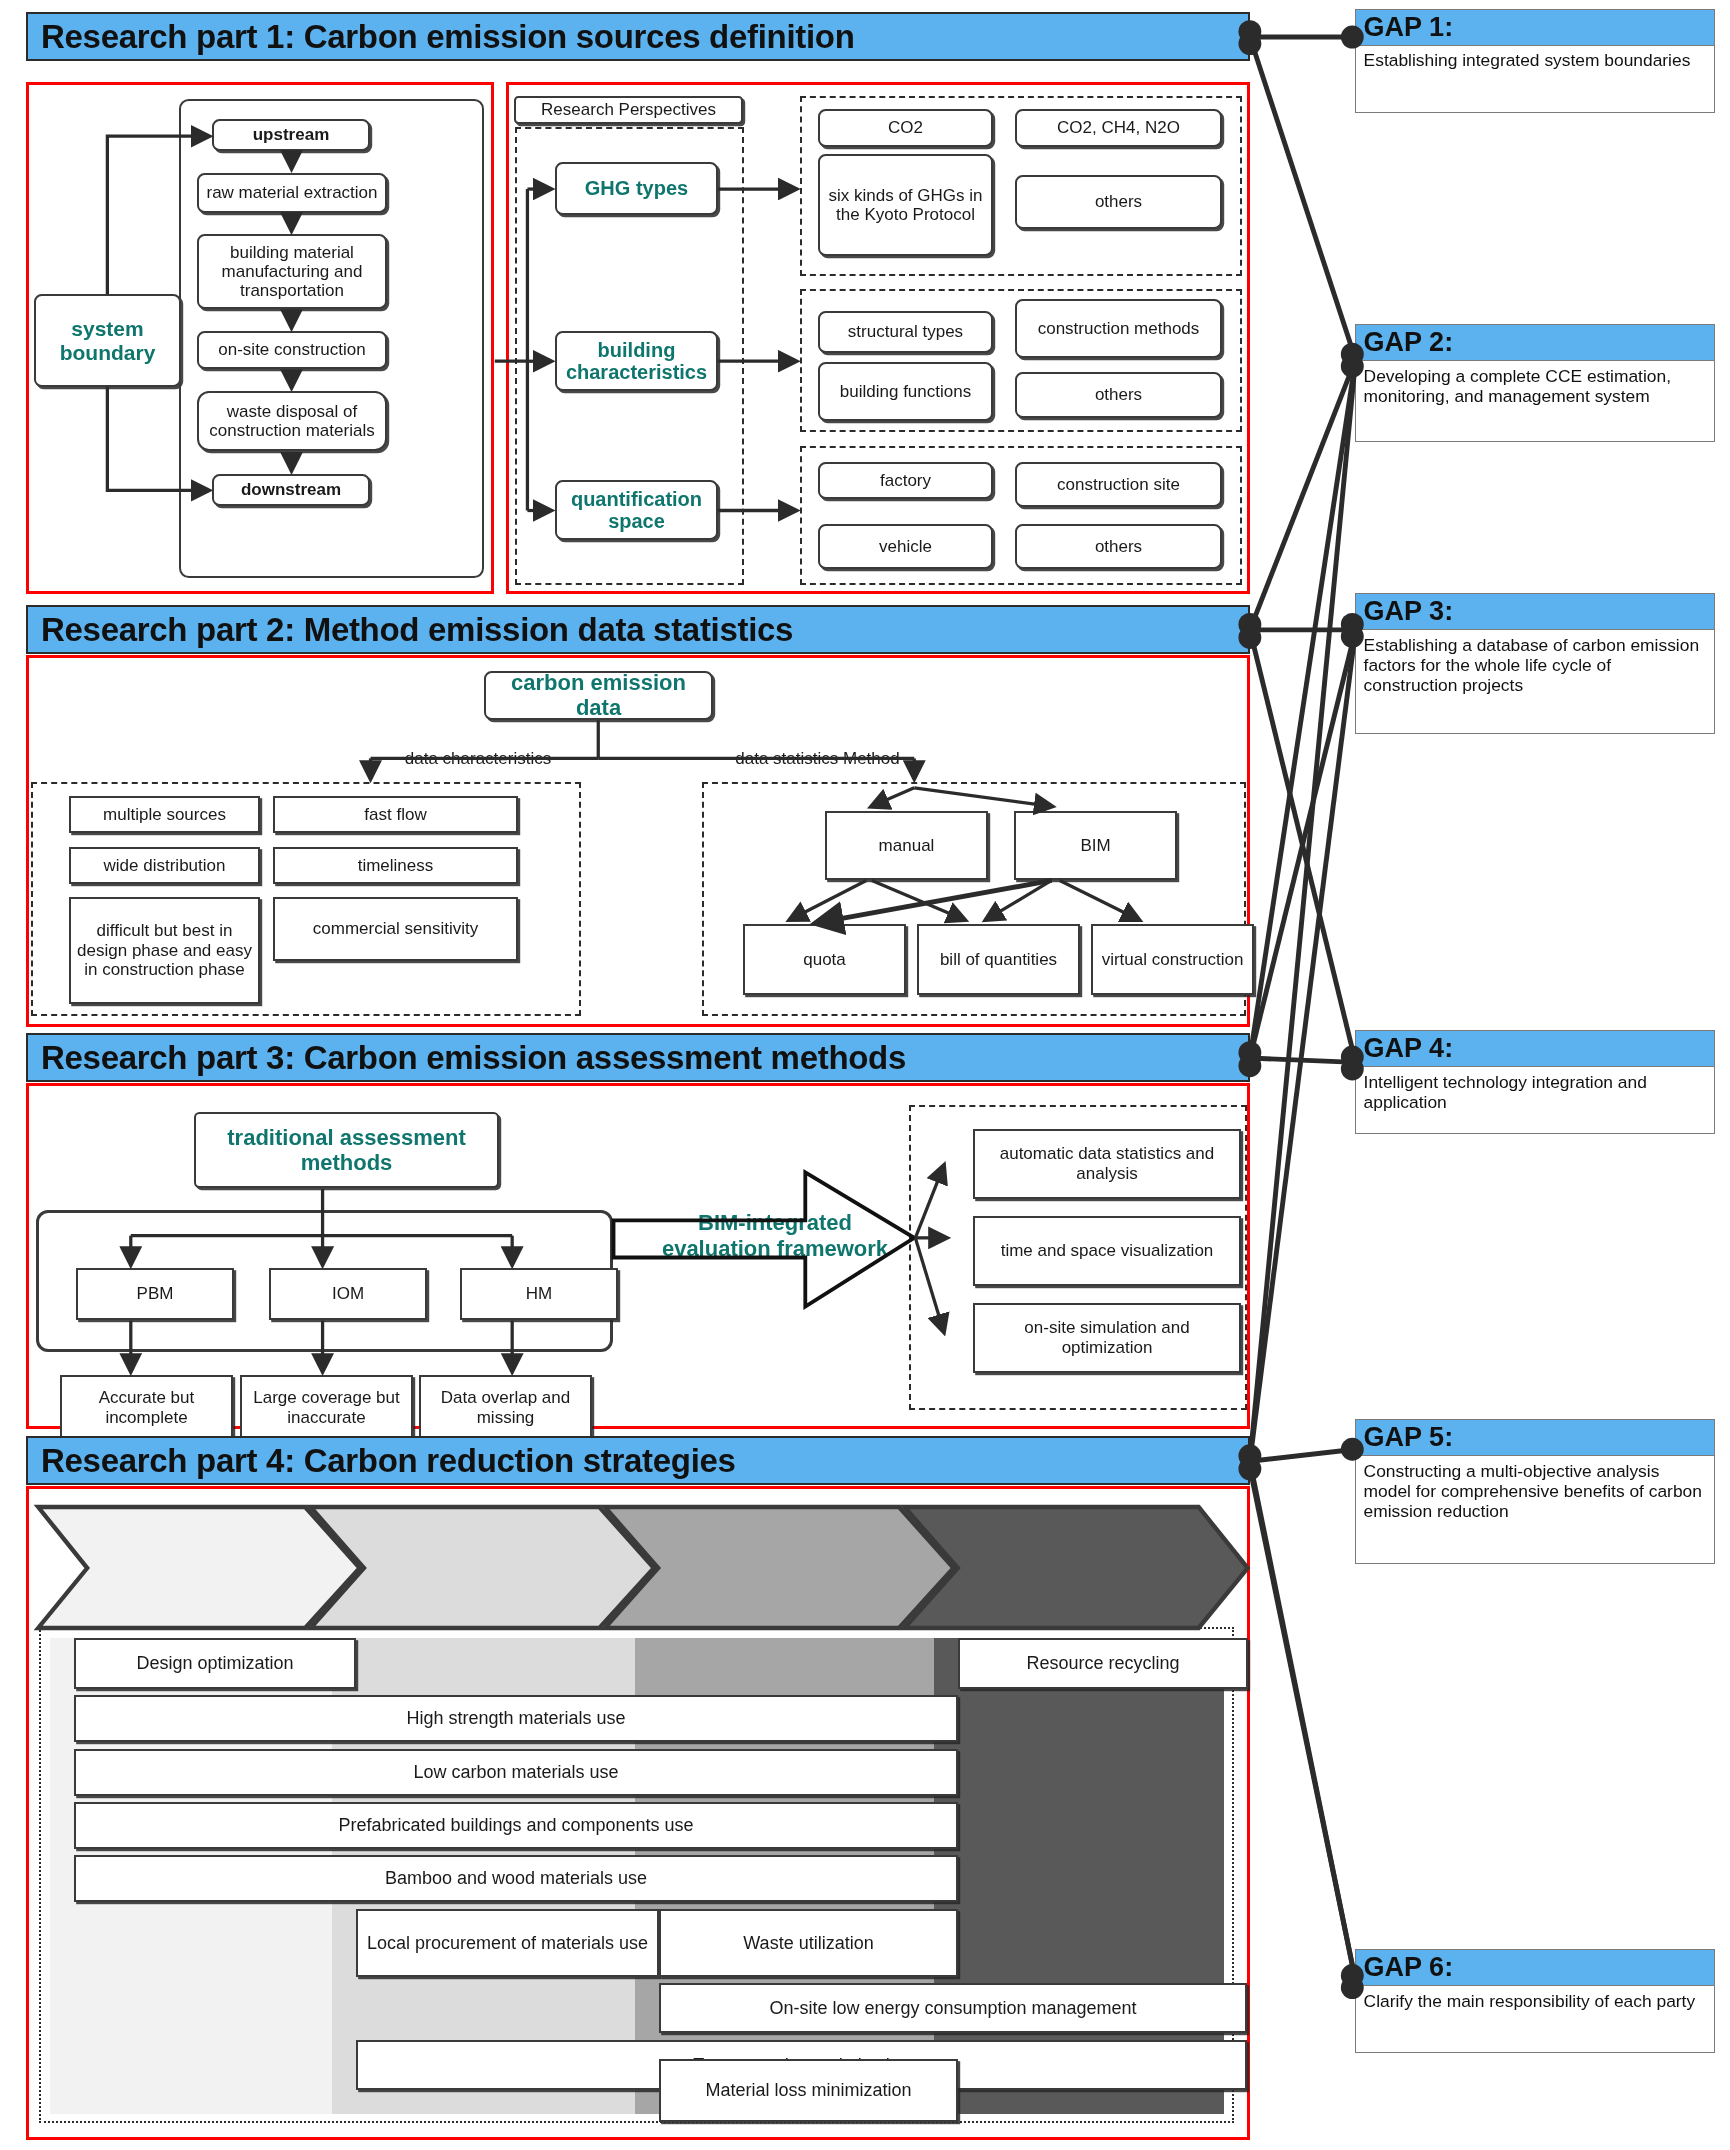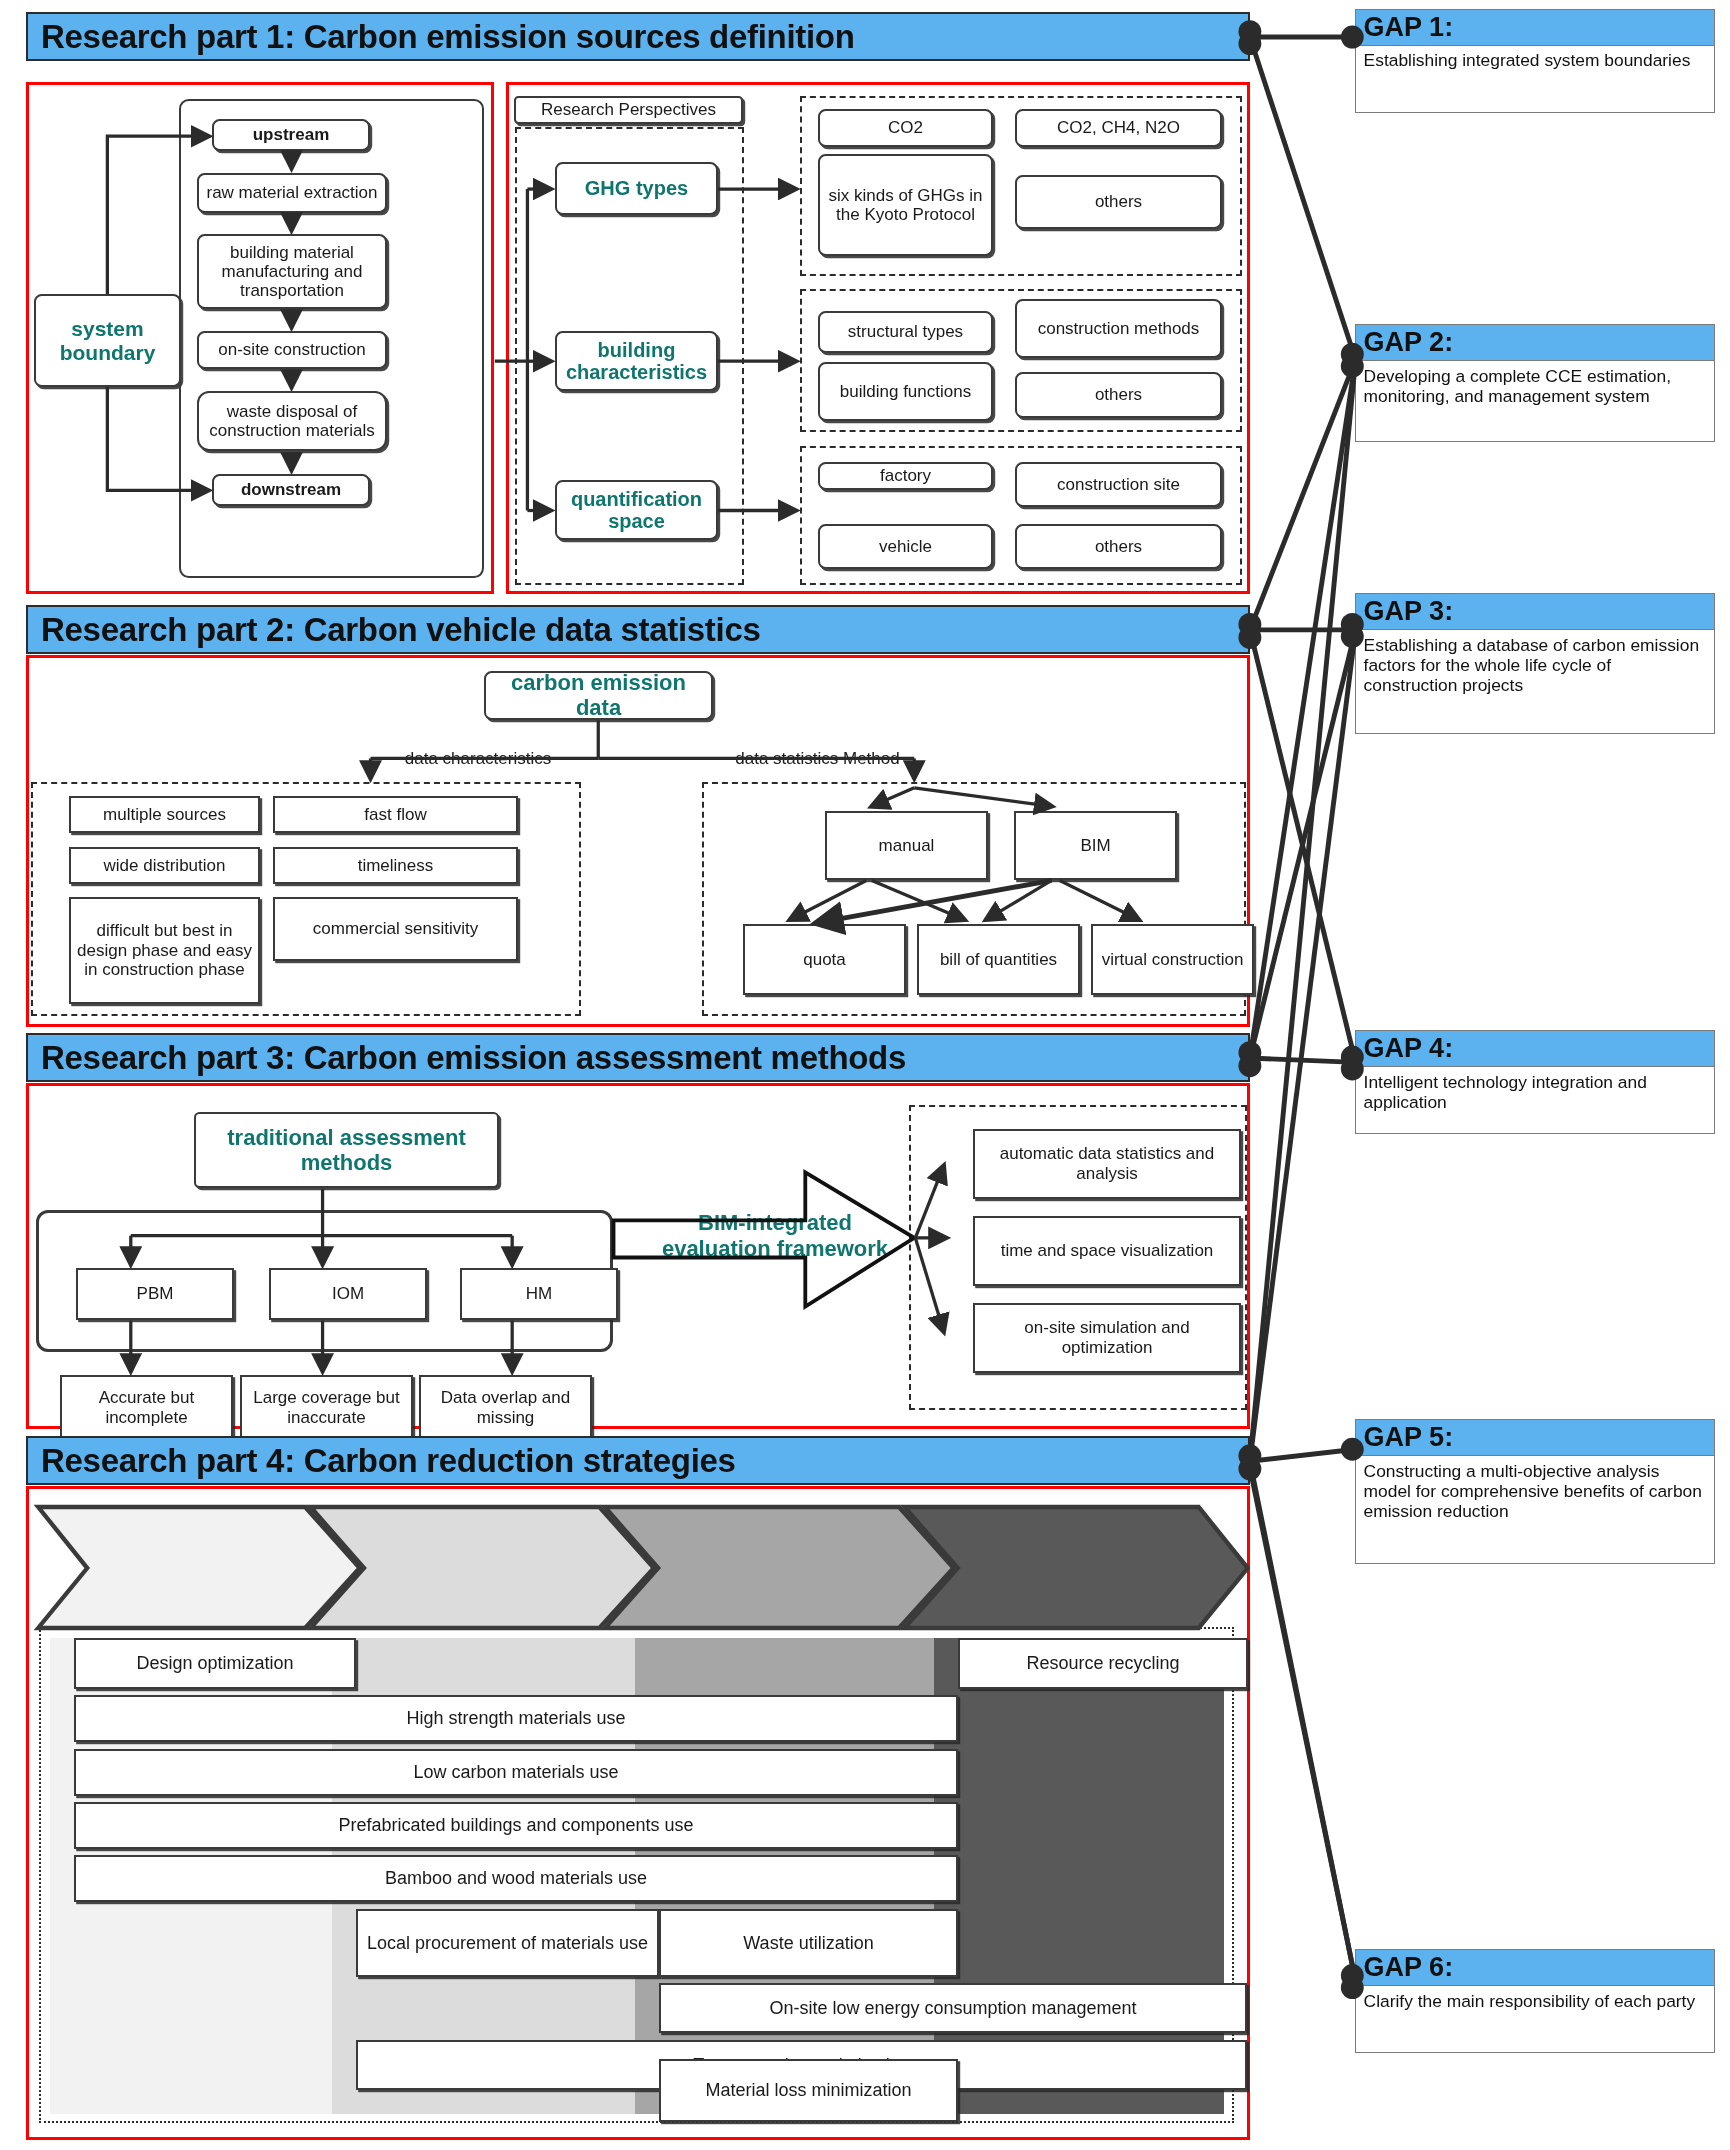--- a/index.html
+++ b/index.html
@@ -136,35 +136,35 @@
     <span>construction methods</span>
     </div>
   <div class="abs rbox" style="left:818px;top:362px;width:175px;height:59px;">
     <span>building functions</span>
     </div>
   <div class="abs rbox" style="left:1015px;top:372px;width:207px;height:46px;">
     <span>others</span>
     </div>
 
   <div class="abs dash" style="left:800px;top:446px;width:442px;height:139px;"></div>
-  <div class="abs rbox" style="left:818px;top:462px;width:175px;height:28px;">
+  <div class="abs rbox" style="left:818px;top:462px;width:175px;height:37px;">
     <span>factory</span>
     </div>
   <div class="abs rbox" style="left:1015px;top:462px;width:207px;height:45px;">
     <span>construction site</span>
     </div>
   <div class="abs rbox" style="left:818px;top:524px;width:175px;height:45px;">
     <span>vehicle</span>
     </div>
   <div class="abs rbox" style="left:1015px;top:524px;width:207px;height:45px;">
     <span>others</span>
     </div>
 
   <div class="abs part-header" style="left:26px;top:605px;width:1224px;height:49px;">
-    <span>Research part 2: Carbon vehicle data statistics</span>
+    <span>Research part 2: Method emission data statistics</span>
   </div>
   <div class="abs part-body" style="left:26px;top:655px;width:1224px;height:372px;"></div>
 
   <div class="abs rbox" style="left:484px;top:671px;width:229px;height:49px;">
     <span class="red" style="font-size:22px;">carbon emission data</span>
     </div>
 
   <div class="abs plainlbl" style="left:369px;top:746px;width:218px;height:25px;">
     <span>data characteristics</span>
     </div>

